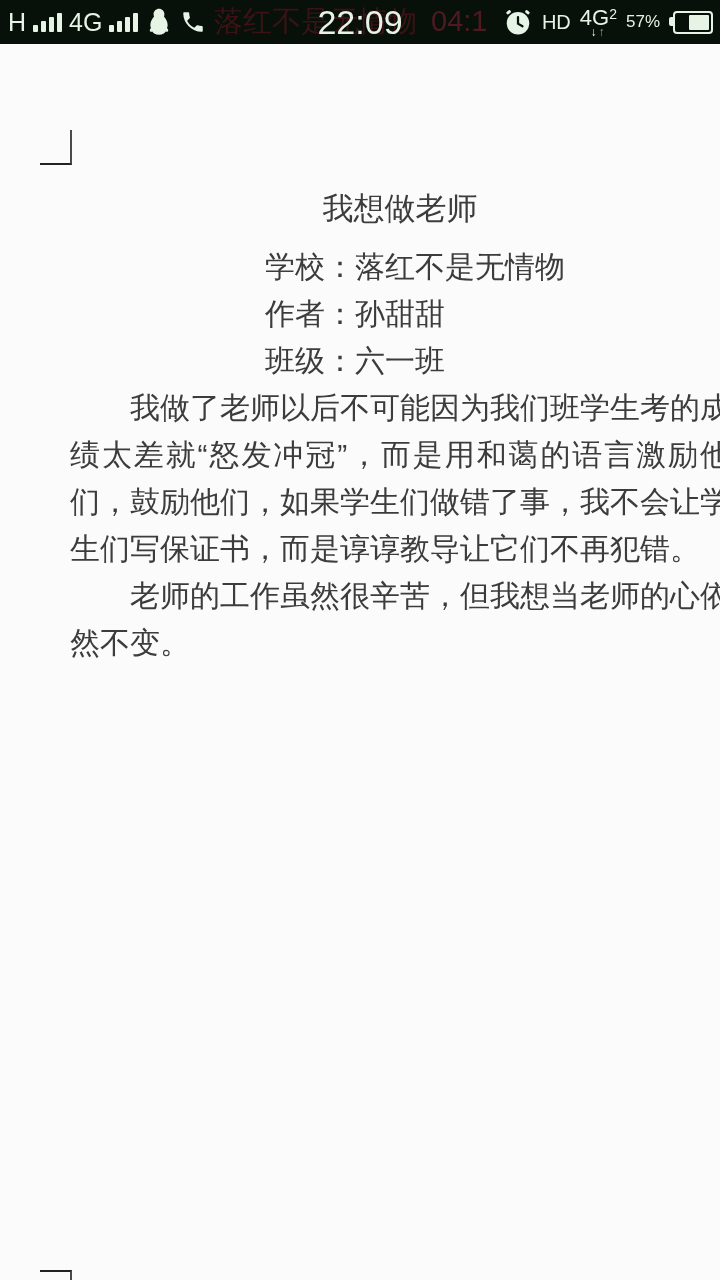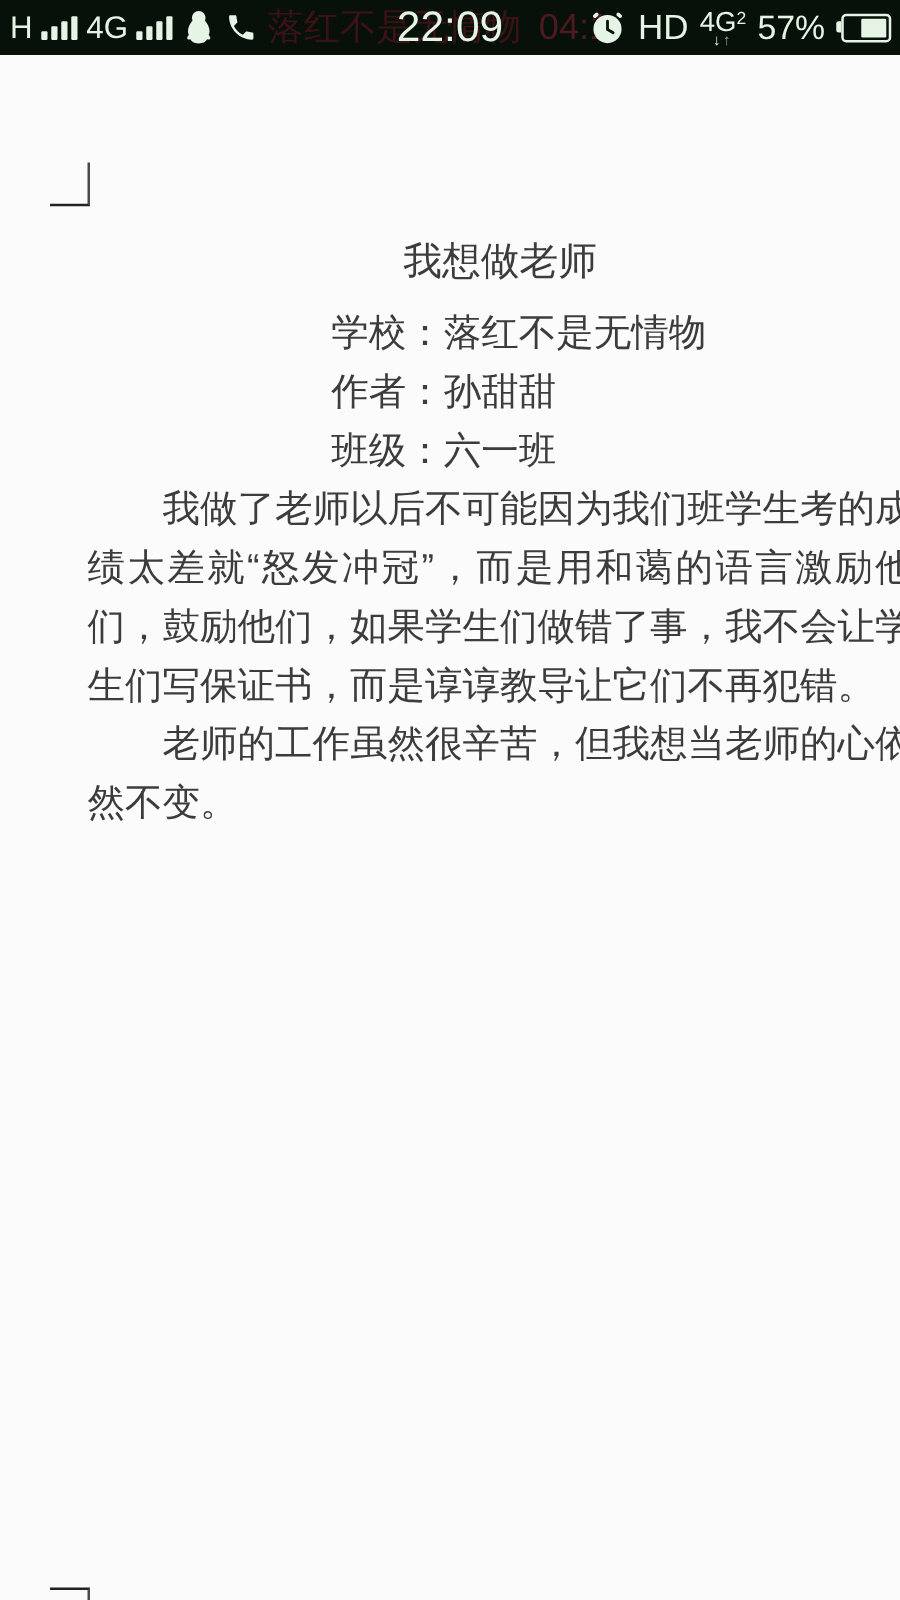--- a/index.html
+++ b/index.html
@@ -30,27 +30,27 @@
   }
   .call-marquee .dur{color:#4e1a20;margin-left:14px;}
   .sb-time{
     position:absolute;left:50%;top:50%;transform:translate(-50%,-50%);
     font-size:34px;z-index:3;
   }
   .sb-right{
     position:absolute;right:7px;top:0;height:44px;
     display:flex;align-items:center;gap:9px;z-index:4;
   }
-  .hd-label{font-size:28px;}
+  .hd-label{font-size:20px;}
   .sim2{display:flex;flex-direction:column;align-items:center;line-height:1;}
   .sim2 .row1{font-size:22px;}
   .sim2 .row1 .sup{font-size:14px;vertical-align:6px;}
   .sim2 .arrows{font-size:12px;margin-top:-3px;letter-spacing:2px;}
   .sim2 .arrows .up{color:#8fa793;}
-  .batt-pct{font-size:27px;}
+  .batt-pct{font-size:17px;}
   .battery{position:relative;width:36px;height:19px;border:2px solid #e6f4e6;border-radius:4px;margin-left:4px;}
   .battery .nub{position:absolute;left:-6px;top:4px;width:4px;height:9px;background:#e6f4e6;border-radius:2px 0 0 2px;}
   .battery .fill{position:absolute;right:2px;top:2px;bottom:2px;width:55%;background:#e6f4e6;border-radius:1px;}
   
   .page{position:relative;width:720px;height:1236px;background:#fbfbfb;margin-left:40px;}
   .corner{position:absolute;}
   .corner.tl{left:0;top:86px;width:30px;height:33px;border-right:2px solid #4a4a4a;border-bottom:2px solid #222;}
   .corner.tr{right:0;top:86px;width:29px;height:33px;border-left:2px solid #4a4a4a;border-bottom:2px solid #222;}
   .corner.bl{left:0;top:1226px;width:30px;height:12px;border-right:2px solid #4a4a4a;border-top:2px solid #222;}
   .corner.br{right:0;top:1226px;width:29px;height:12px;border-left:2px solid #4a4a4a;border-top:2px solid #222;}

